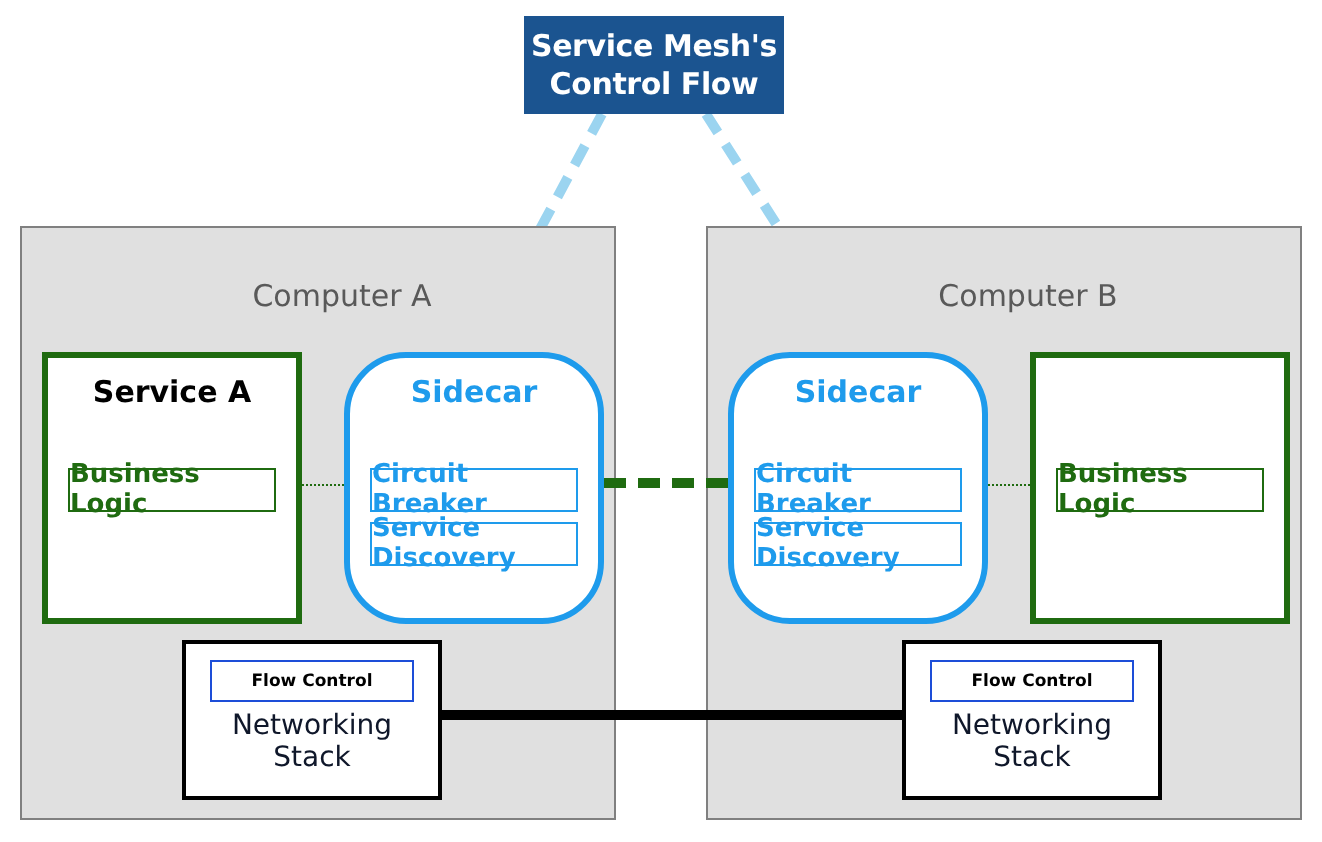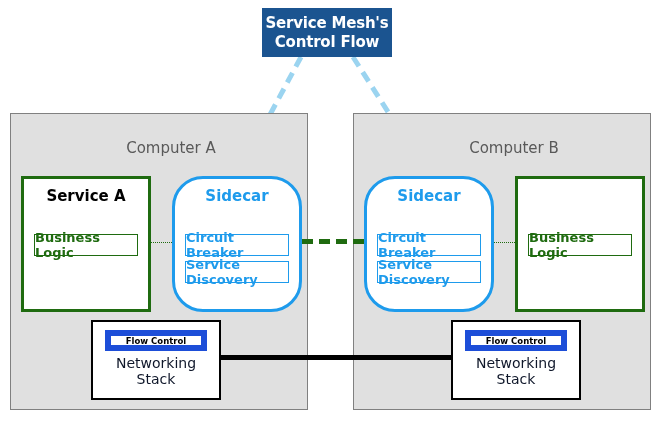--- a/index.html
+++ b/index.html
@@ -125,21 +125,21 @@
   }
   #netstack-a { left: 91px; }
   #netstack-b { left: 451px; }
 
   .flow-control {
     position: absolute;
     top: 8px;
     left: 12px;
     width: 102px;
     height: 21px;
-    border: 6px solid #1d4ed8;
+    border: 1px solid #1d4ed8;
     box-sizing: border-box;
     background: #ffffff;
     display: flex;
     align-items: center;
     justify-content: center;
     font-size: 8.5px;
     font-weight: bold;
     color: #000000;
   }
   .netstack-label {

